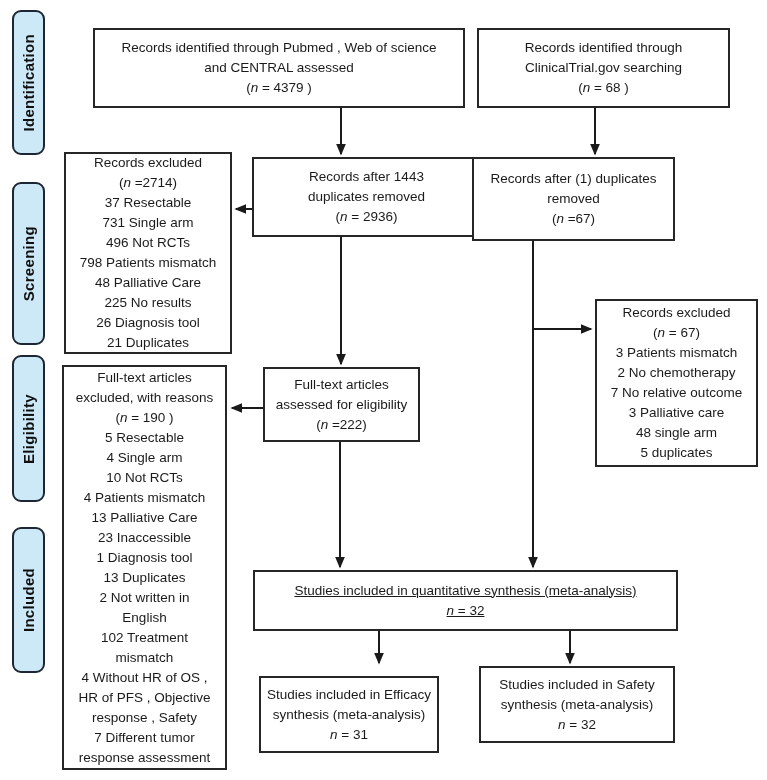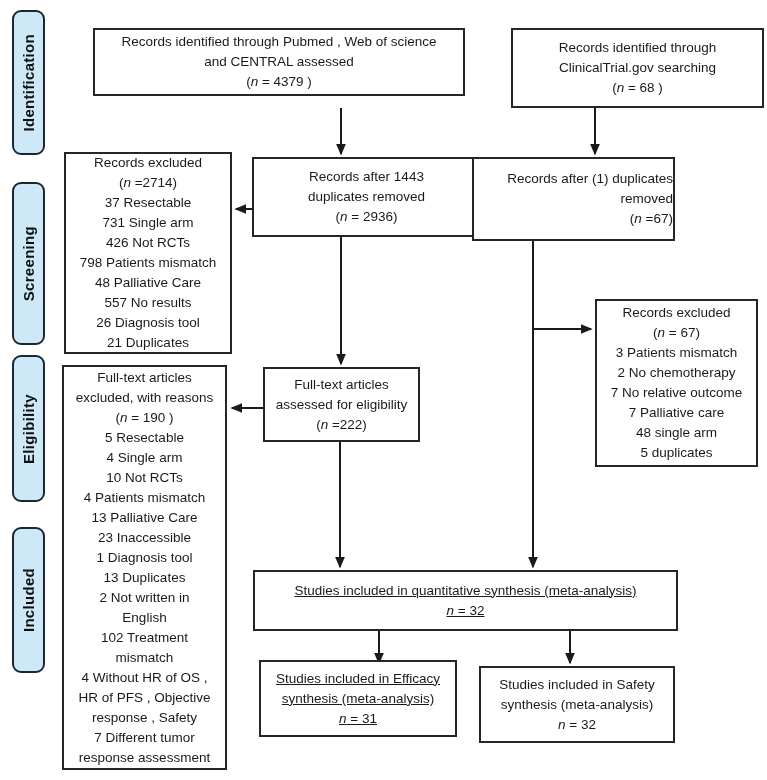--- a/index.html
+++ b/index.html
@@ -54,60 +54,60 @@
   <div class="stage" style="top:182px;height:163px;">
     <span>Screening</span>
   </div>
   <div class="stage" style="top:355px;height:147px;">
     <span>Eligibility</span>
   </div>
   <div class="stage" style="top:527px;height:146px;">
     <span>Included</span>
   </div>
 
-  <div class="box" style="left:93px;top:28px;width:372px;height:68px;">
+  <div class="box" style="left:93px;top:28px;width:372px;height:80px;">
     <div>Records identified through Pubmed , Web of science</div>
     <div>and CENTRAL assessed</div>
     <div>(<i>n</i> = 4379  )</div>
   </div>
-  <div class="box" style="left:477px;top:28px;width:253px;height:80px;margin-left:34px;">
+  <div class="box" style="left:477px;top:28px;width:253px;height:80px;">
     <div>Records identified through</div>
     <div>ClinicalTrial.gov searching</div>
     <div>(<i>n</i> = 68  )</div>
   </div>
 
   <div class="box" style="left:64px;top:152px;width:168px;height:202px;">
     <div>Records excluded</div>
     <div>(<i>n</i> =2714)</div>
     <div>37 Resectable</div>
     <div>731 Single arm</div>
-    <div>426 Not RCTs</div>
+    <div>496 Not RCTs</div>
     <div>798 Patients mismatch</div>
     <div>48 Palliative Care</div>
-    <div>557 No results</div>
+    <div>225 No results</div>
     <div>26 Diagnosis tool</div>
     <div>21 Duplicates</div>
   </div>
   <div class="box" style="left:252px;top:157px;width:229px;height:80px;">
     <div>Records after 1443</div>
     <div>duplicates removed</div>
     <div>(<i>n</i> = 2936)</div>
   </div>
-  <div class="box" style="left:472px;top:157px;width:203px;height:84px;align-items:flex-end;">
+  <div class="box" style="left:472px;top:157px;width:203px;height:84px;">
     <div>Records after (1) duplicates</div>
     <div>removed</div>
     <div>(<i>n</i> =67)</div>
   </div>
   <div class="box" style="left:595px;top:299px;width:163px;height:168px;">
     <div>Records excluded</div>
     <div>(<i>n</i> = 67)</div>
     <div>3 Patients mismatch</div>
     <div>2 No chemotherapy</div>
     <div>7 No relative outcome</div>
-    <div>7 Palliative care</div>
+    <div>3 Palliative care</div>
     <div>48 single arm</div>
     <div>5 duplicates</div>
   </div>
 
   <div class="box" style="left:62px;top:365px;width:165px;height:405px;">
     <div>Full-text articles</div>
     <div>excluded, with reasons</div>
     <div>(<i>n</i> = 190 )</div>
     <div>5 Resectable</div>
     <div>4 Single arm</div>
@@ -130,21 +130,21 @@
   <div class="box" style="left:263px;top:367px;width:157px;height:75px;">
     <div>Full-text articles</div>
     <div>assessed for eligibility</div>
     <div>(<i>n</i> =222)</div>
   </div>
 
   <div class="box" style="left:253px;top:570px;width:425px;height:61px;text-decoration:underline;">
     <div>Studies included in quantitative synthesis (meta-analysis)</div>
     <div><i>n</i> = 32</div>
   </div>
-  <div class="box" style="left:259px;top:660px;width:198px;height:77px;text-decoration:underline;">
+  <div class="box" style="left:259px;top:676px;width:180px;height:77px;">
     <div>Studies included in Efficacy</div>
     <div>synthesis (meta-analysis)</div>
     <div><i>n</i> = 31</div>
   </div>
   <div class="box" style="left:479px;top:666px;width:196px;height:77px;">
     <div>Studies included in Safety</div>
     <div>synthesis (meta-analysis)</div>
     <div><i>n</i> = 32</div>
   </div>
 

